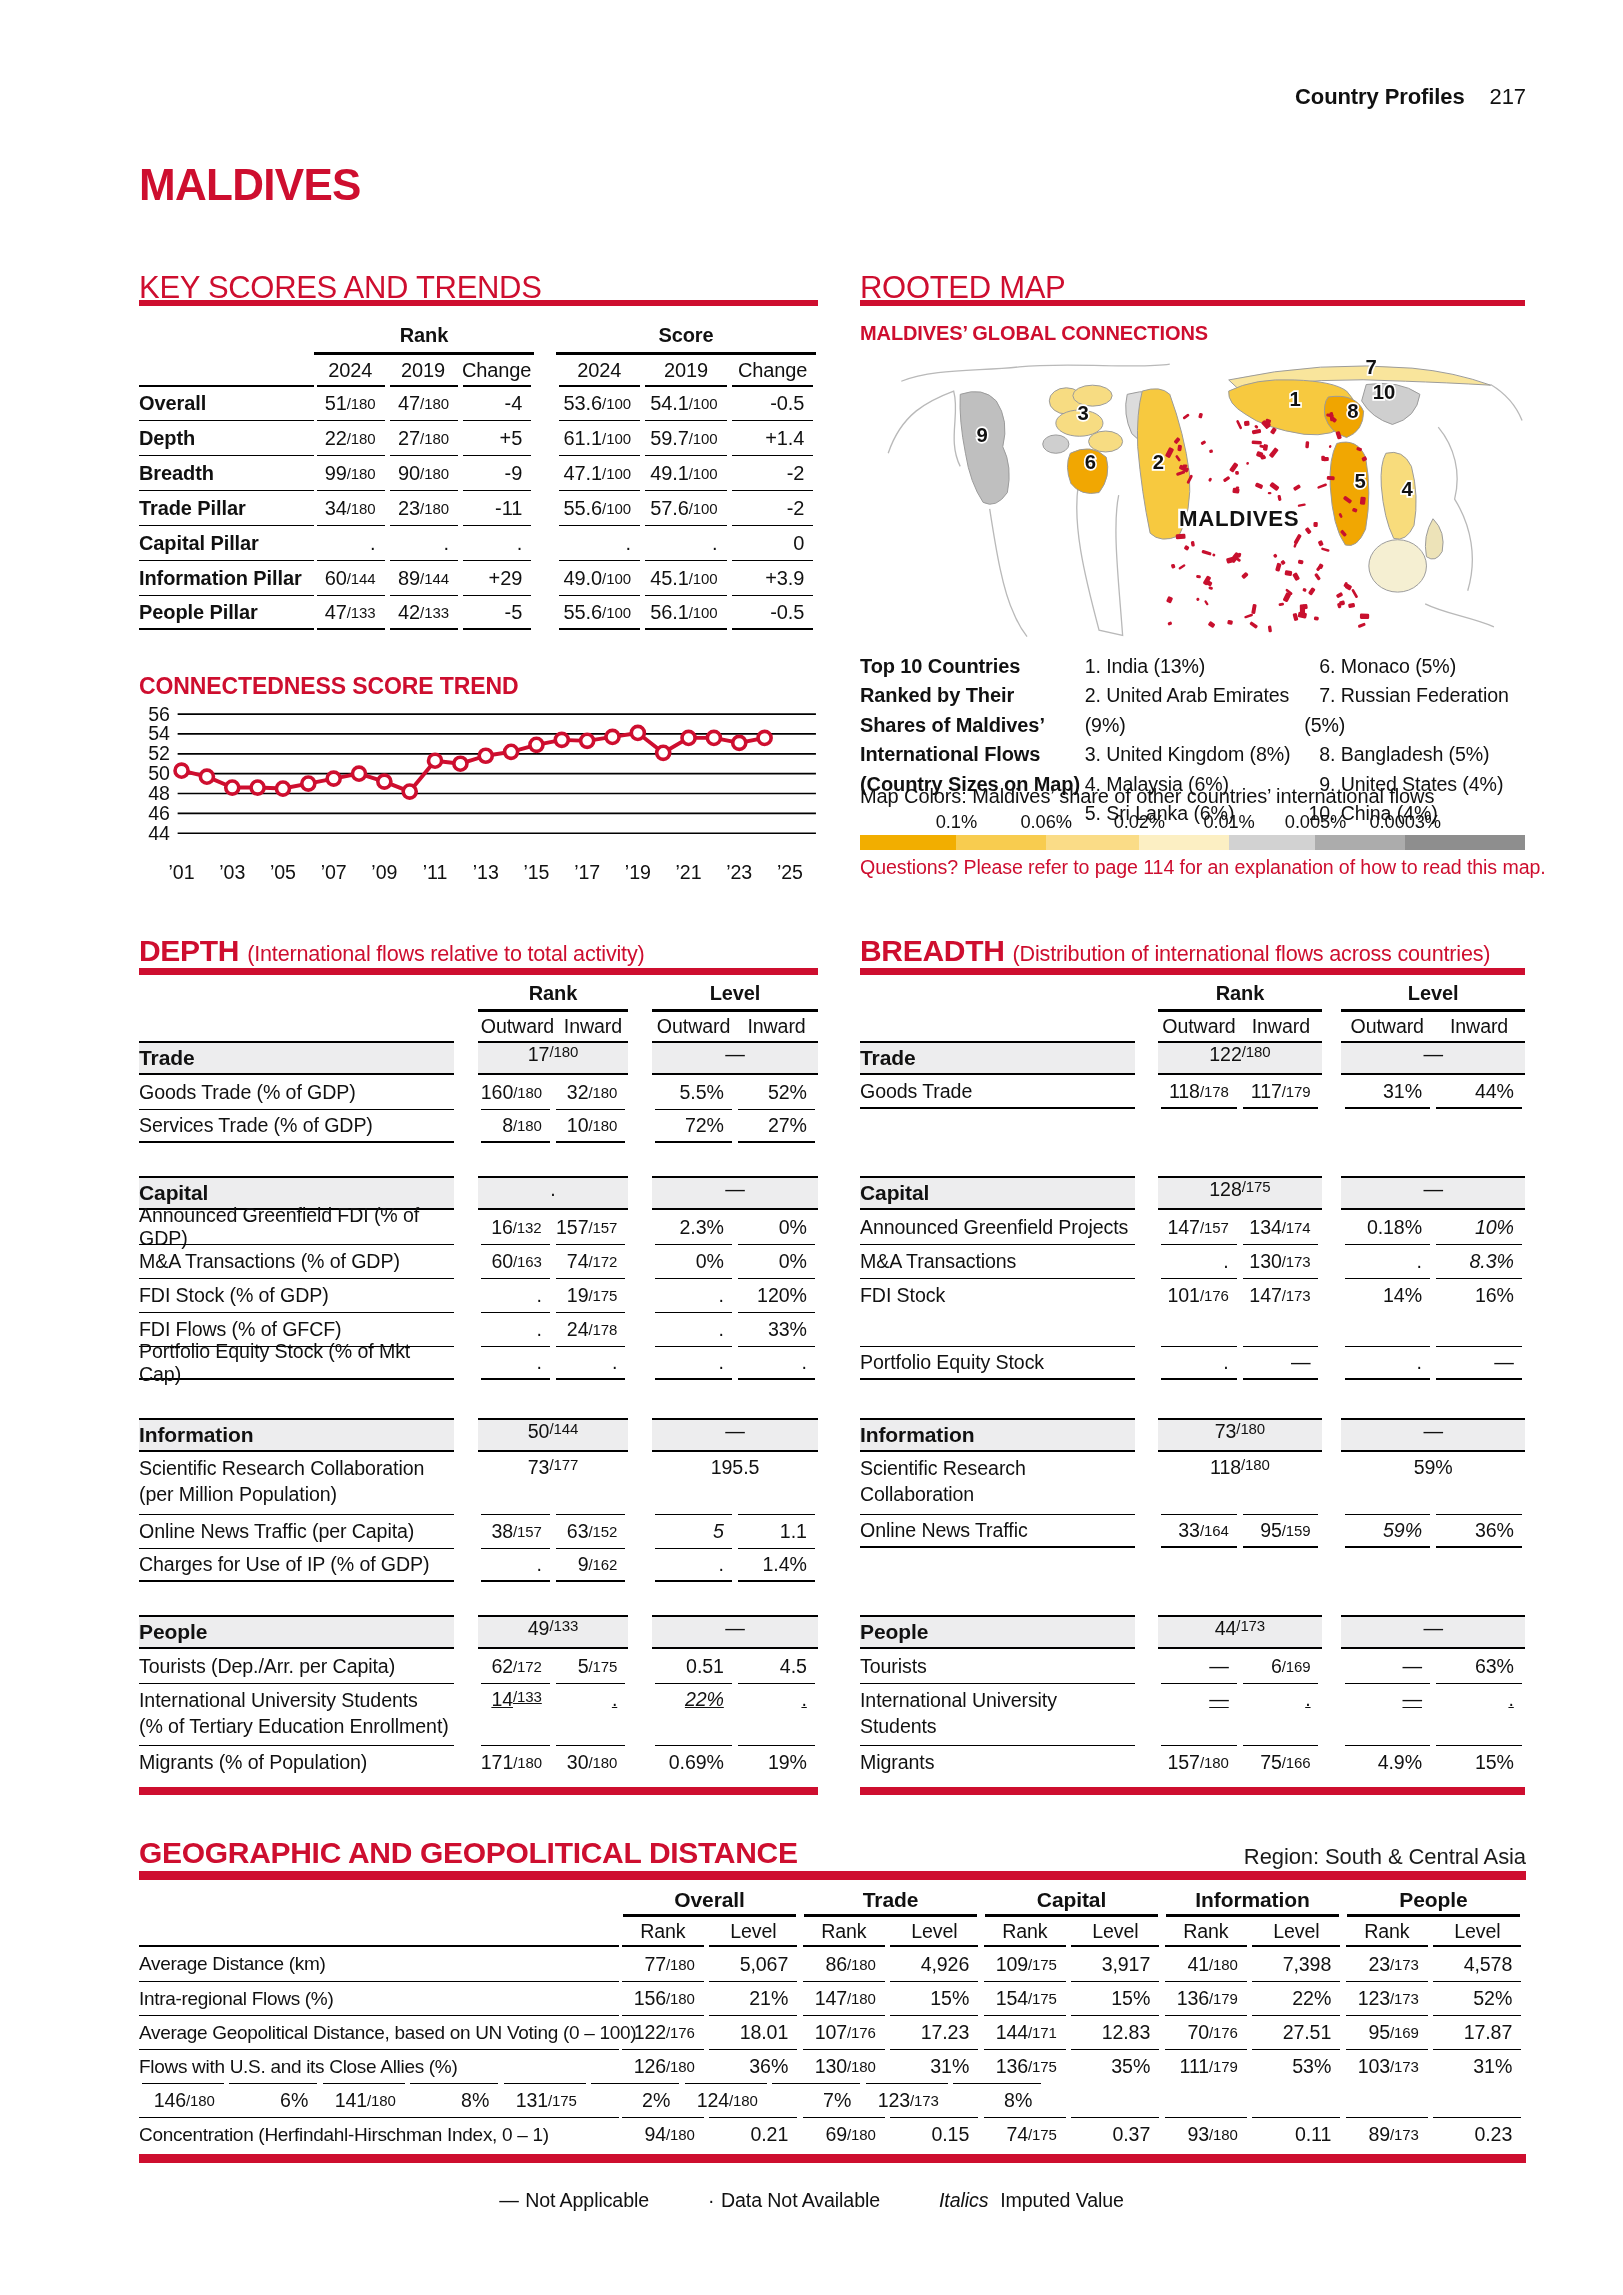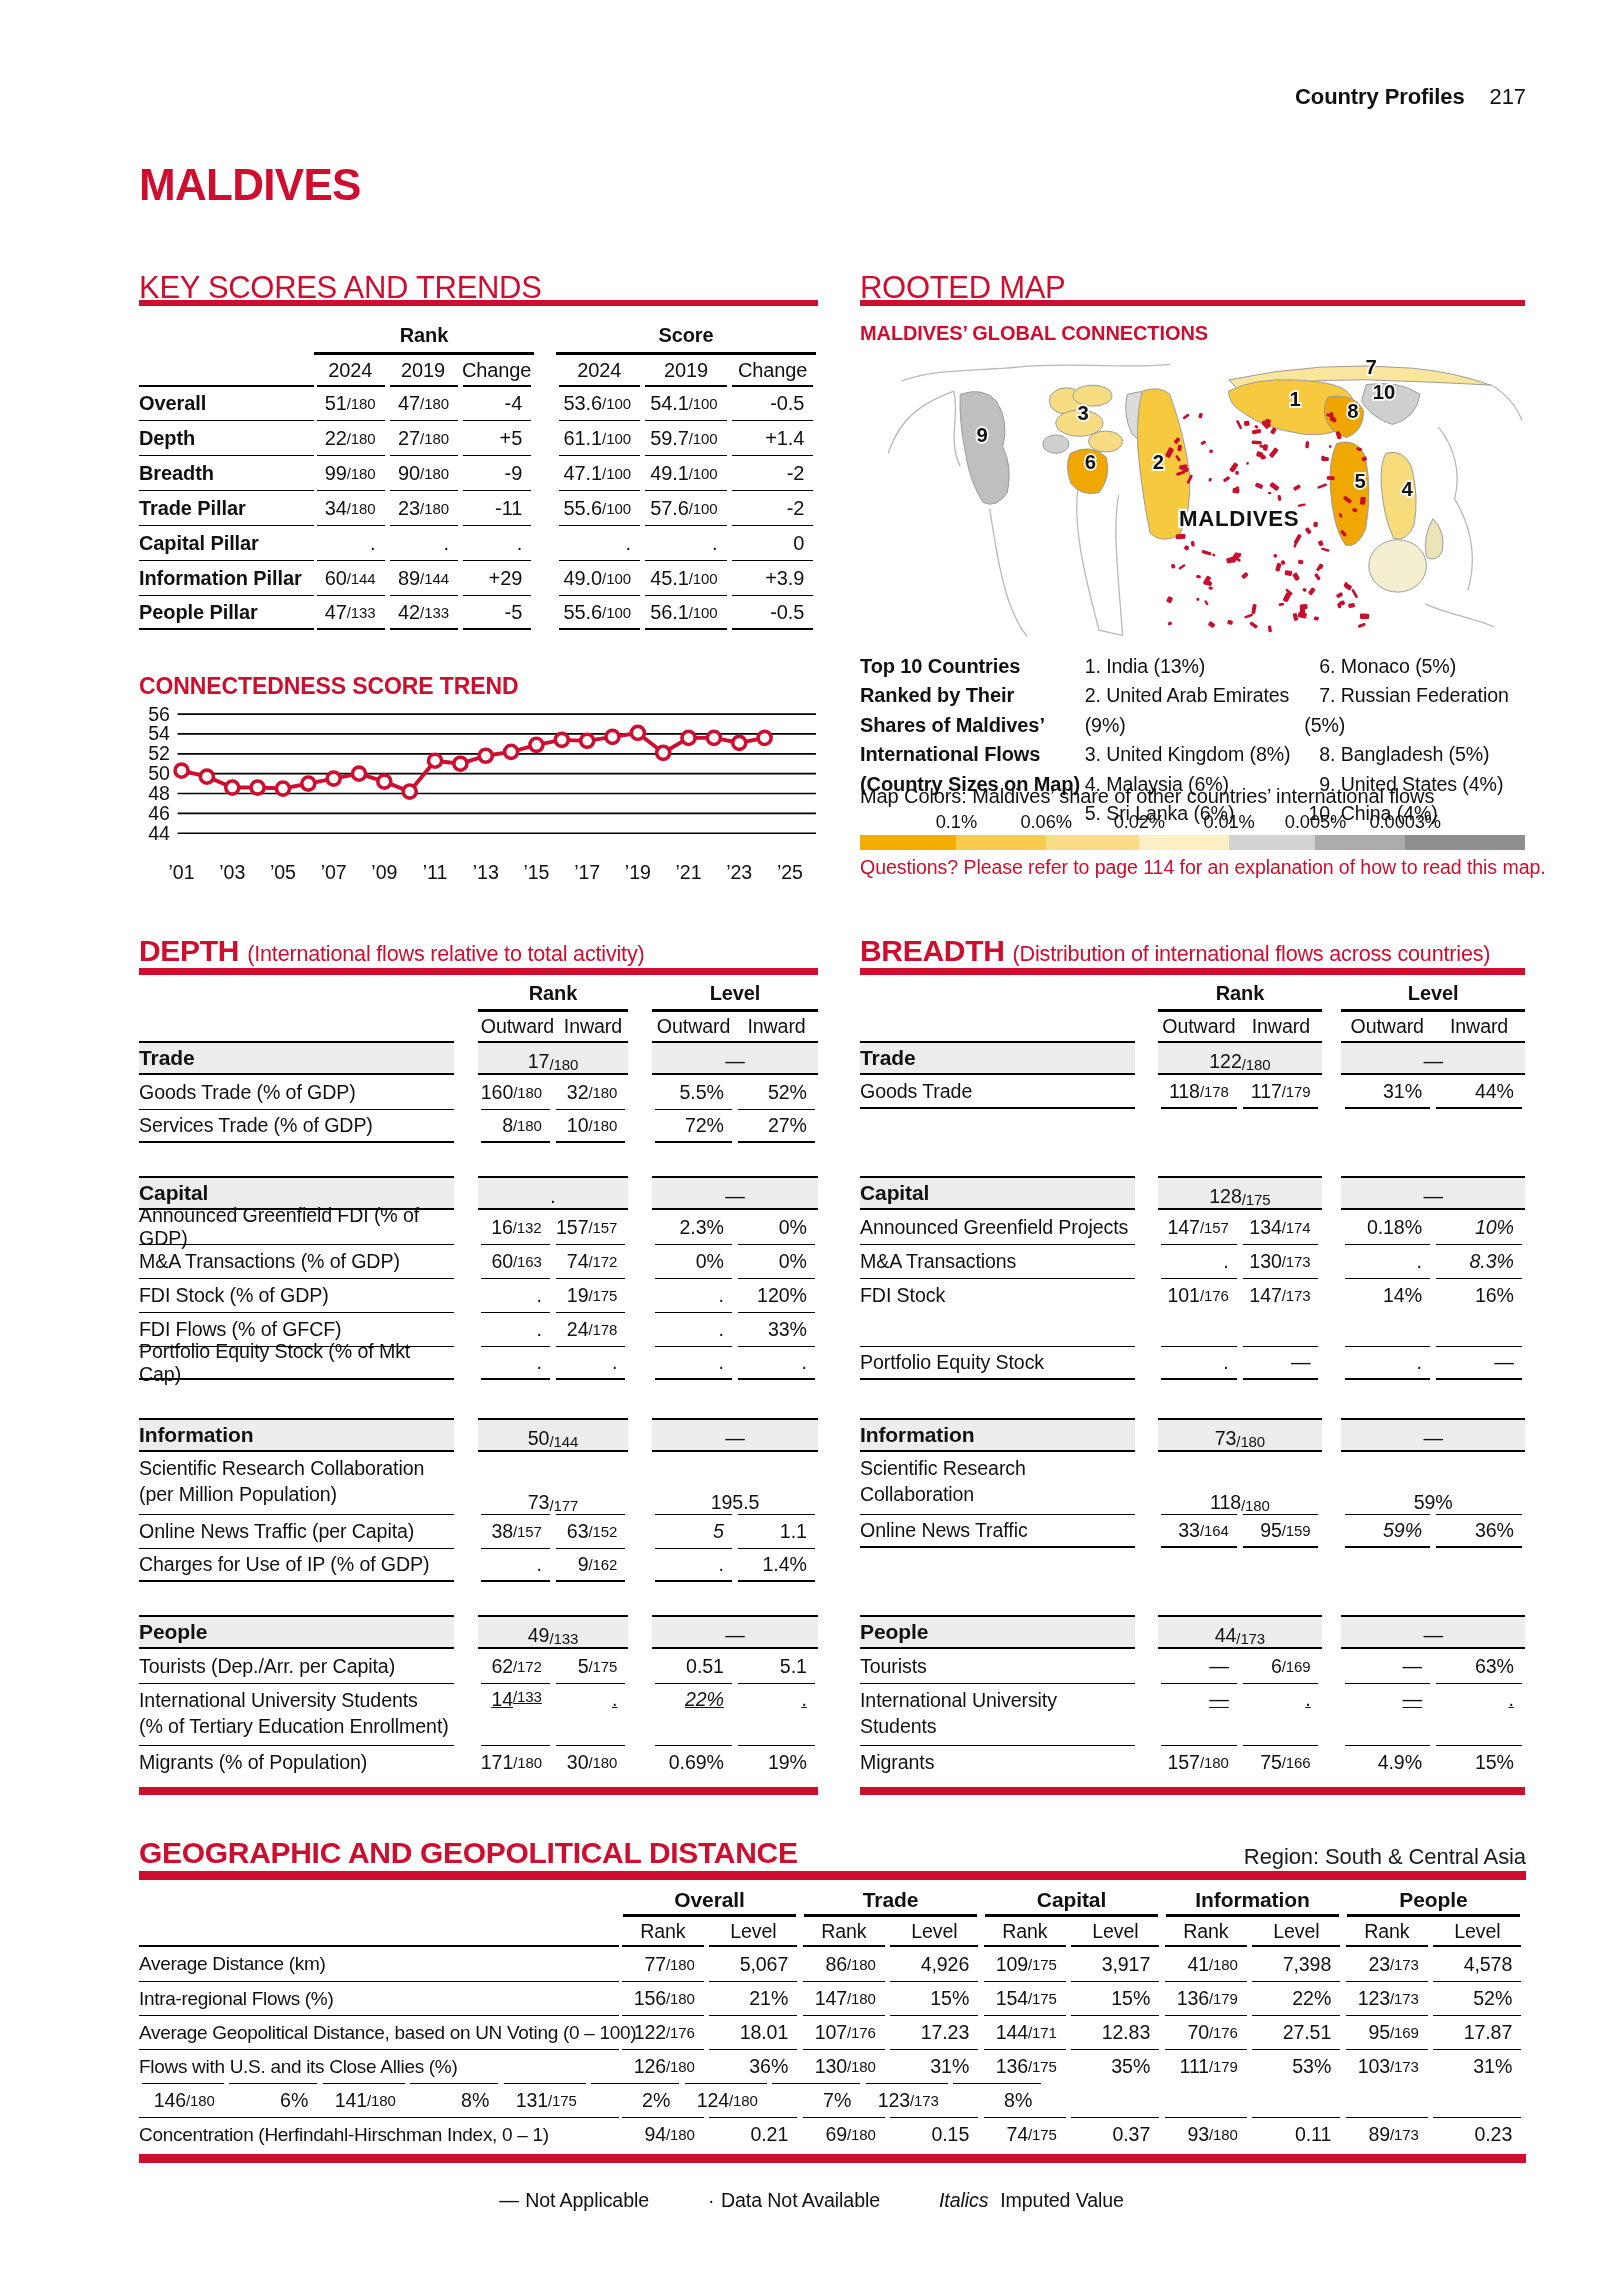--- a/index.html
+++ b/index.html
@@ -71,21 +71,21 @@
   .ptab .prow.tall { height:62px; align-items:flex-start; }
   .ptab .prow.tall .lbl { padding-top:2.6px; line-height:26px; }
   .ptab .prow.tall .cell, .ptab .prow.tall .grp > .spanv { padding-top:3.9px; }
   .ptab .prow.spacer { height:34px; }
   .ptab .lbl { height:100%; display:flex; align-items:center; }
   .ptab .prow.tall .lbl { align-items:flex-start; }
   .ptab .gap { height:100%; }
   .ptab .grp { height:100%; display:flex; }
   .ptab .cell { width:50%; height:100%; display:flex; align-items:center; justify-content:flex-end; padding-right:7.9px; margin:0 3.3px; }
   .ptab .prow.tall .cell { align-items:flex-start;text-decoration:underline; }
-  .ptab .spanv { width:100%; display:flex; align-items:flex-end; justify-content:center; height:100%; }
+  .ptab .spanv { width:100%; display:flex; align-items:flex-start; justify-content:center; height:100%; }
   .ptab .phead { display:flex; height:30px; align-items:flex-end; font-weight:700; font-size:20px; }
   .ptab .phead .grp { border-bottom:3.3px solid #000; justify-content:center; align-items:flex-end; padding-bottom:3.9px; }
   .ptab .psub { display:flex; height:29px; }
   .ptab .psub .cell { justify-content:center; padding-right:0; }
   .ptab .sec .seg { background:#EDEDEE; border-top:2.6px solid #000; border-bottom:2px solid #000; }
   .ptab .sec .lbl { font-weight:700; font-size:21px; }
   .ptab .bt { border-top:1.6px solid #000; }
   .ptab .be { border-bottom:2.6px solid #000; }
   .ptab .tred { height:7.9px; background:var(--red); margin-top:3.9px; }
   
@@ -731,21 +731,21 @@
     <div class="prow">
           <div class="lbl">Tourists (Dep./Arr. per Capita)</div>
       <div class="gap g1"></div>
           <div class="grp grpr">
         <div class="cell">62<span class="den">/172</span></div>
         <div class="cell">5<span class="den">/175</span></div>
       </div>
       <div class="gap g2"></div>
           <div class="grp grpl">
         <div class="cell">0.51</div>
-        <div class="cell">5.1</div>
+        <div class="cell">4.5</div>
       </div>
     </div>
     <div class="prow tall">
           <div class="lbl bt">International University Students<br>(% of Tertiary Education Enrollment)</div>
       <div class="gap g1"></div>
           <div class="grp grpr">
         <div class="cell bt">14<span class="den">/133</span></div>
         <div class="cell bt">.</div>
       </div>
       <div class="gap g2"></div>

